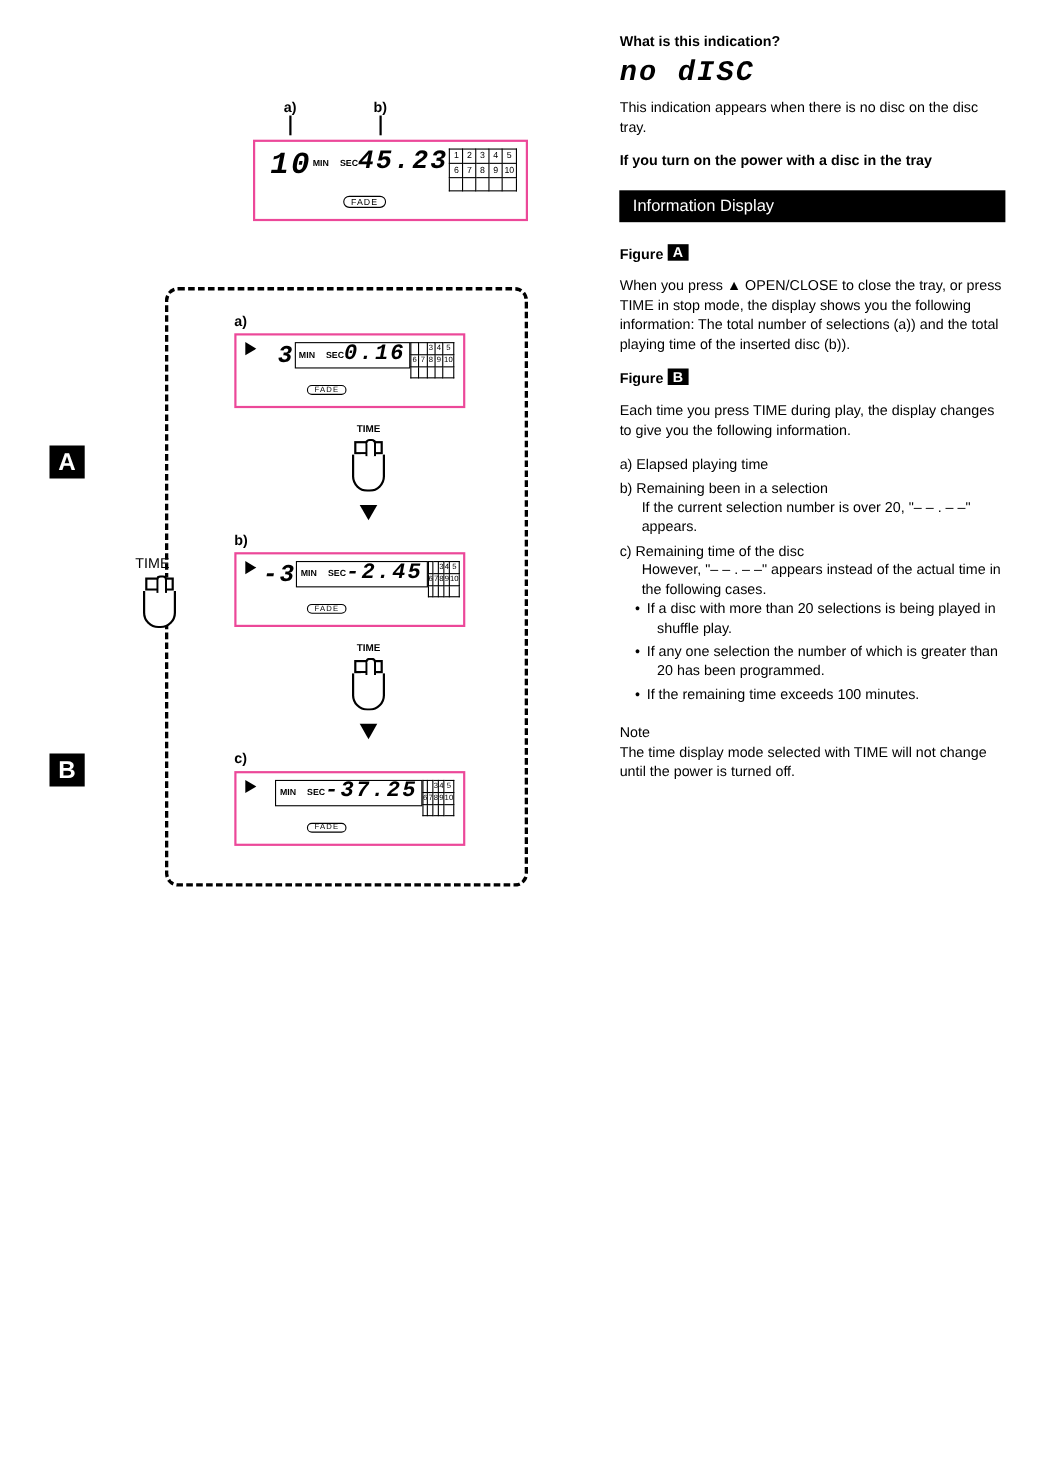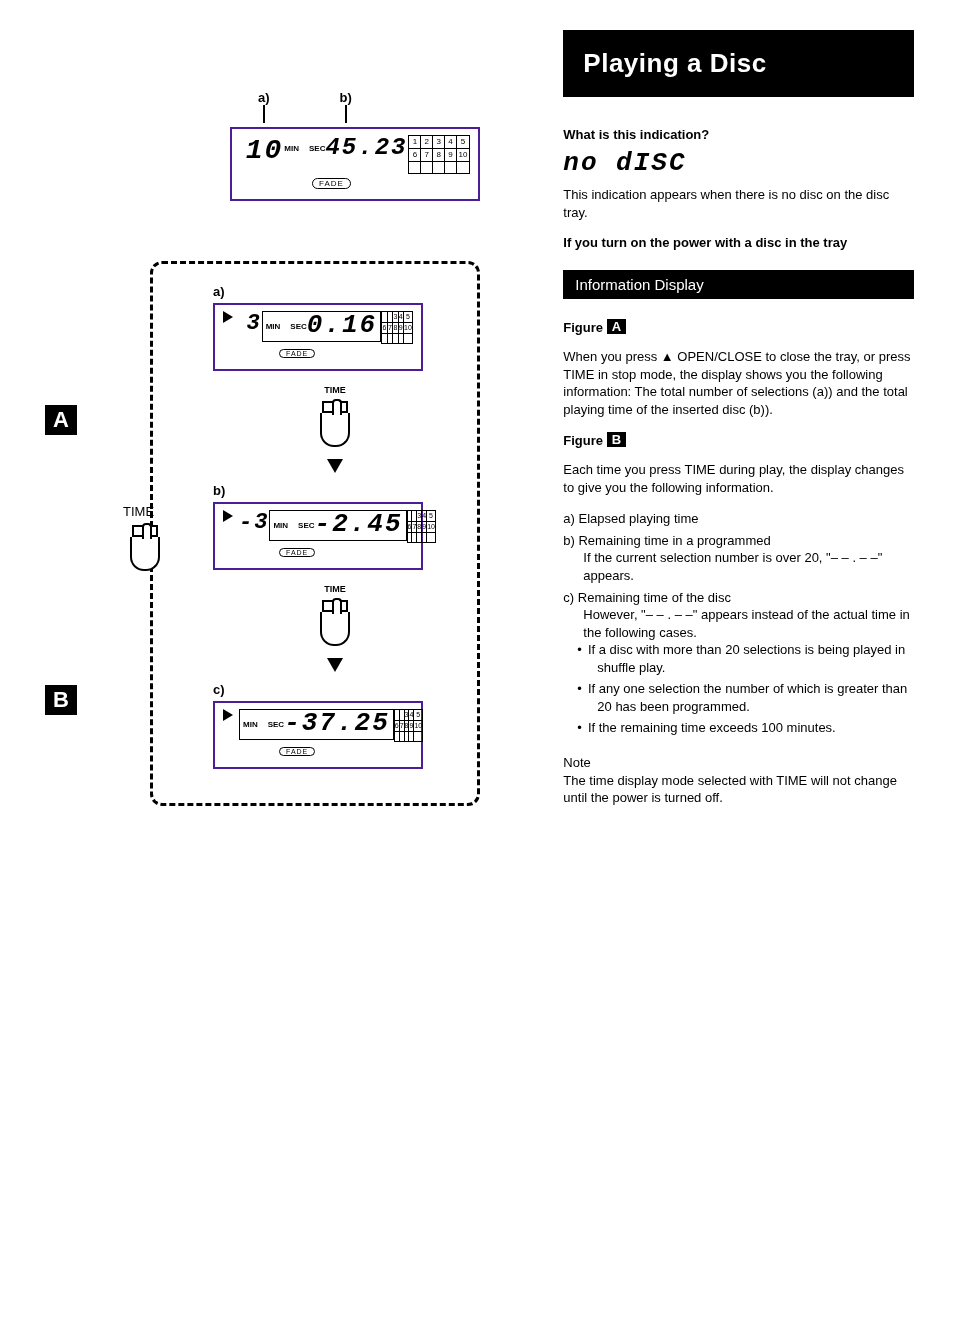--- a/index.html
+++ b/index.html
@@ -72,21 +72,21 @@
     margin: 20px 0 20px 0;
   }
   ol.letterlist { list-style: none; padding-left: 0; }
   ol.letterlist > li { margin-bottom: 4px; padding-left: 20px; text-indent: -20px; line-height: 1.35; }
   ul.bullets { list-style: none; padding-left: 14px; }
   ul.bullets > li::before { content: "•"; margin-right: 6px; }
   ul.bullets > li { margin-bottom: 4px; line-height: 1.35; }
 
   
   .lcd {
-    border: 2px solid #4c1d95;
+    border: 2px solid #ec4899;
     width: 250px;
     padding: 6px 8px 10px 8px;
     position: relative;
     background: #fff;
     margin-bottom: 14px;
   }
   .lcd .top { display: flex; align-items: flex-start; }
   .lcd .track { font-size: 28px; width: 50px; text-align: right; }
   .lcd .time-group { display: flex; align-items: center; border: 1px solid transparent; }
   .lcd .time-group.boxed { border: 1px solid #000; padding: 0 3px 1px 3px; }
@@ -115,21 +115,21 @@
   .lcd .play-tri {
     display:inline-block; width:0; height:0;
     border-left: 10px solid #000;
     border-top: 6px solid transparent;
     border-bottom: 6px solid transparent;
     margin-right: 6px;
     vertical-align: 3px;
   }
   .lcd-small { width: 210px; }
   .lcd-small .track { font-size: 22px; width: 40px; }
-  .lcd-small .time { font-size: 26px; }
+  .lcd-small .time { font-size: 20px; }
   .lcd-small .grid td { width: 11px; height: 10px; font-size: 7px; line-height:10px; }
   .lcd-small .fade { margin-left: 56px; font-size:7px; }
 
   
   .ann-row { display:flex; justify-content:flex-start; gap:70px; margin-left: 28px; margin-bottom: 2px; font-weight:bold; font-size:13px;}
   .ann-tick { width:2px; height:18px; background:#000; margin: 0 auto 2px auto; }
 
   
   .flow-wrap {
     position: relative;
@@ -402,21 +402,20 @@
                 </table>
               </div>
           </div>
           <span class="fade">FADE</span>
         </div>
       </div>
     </div>
   </div>
 
   <div class="right-col">
-    <div class="title-bar">Playing a Disc</div>
 
     <div class="subhead">What is this indication?</div>
     <div class="seg7 nodisc">no dISC</div>
     <div class="para">This indication appears when there is no disc on the disc tray.</div>
 
     <div class="subhead">If you turn on the power with a disc in the tray</div>
 
     <div class="info-header">Information Display</div>
 
     <div class="subhead">
@@ -426,21 +425,21 @@
     <div class="para">When you press ▲ OPEN/CLOSE to close the tray, or press TIME in stop mode, the display shows you the following information: The total number of selections (a)) and the total playing time of the inserted disc (b)).</div>
 
     <div class="subhead">
       <span>Figure</span>
       <span class="section-mark small">B</span>
     </div>
     <div class="para">Each time you press TIME during play, the display changes to give you the following information.</div>
 
     <ol class="letterlist">
       <li><span>a)&nbsp;</span><span>Elapsed playing time</span></li>
-      <li><span>b)&nbsp;</span><span>Remaining time in a programmed</span><br>
+      <li><span>b)&nbsp;</span><span>Remaining been in a selection</span><br>
         <span style="margin-left:0">If the current selection number is over 20, "– – . – –" appears.</span></li>
       <li><span>c)&nbsp;</span><span>Remaining time of the disc</span><br>
         <span>However, "– – . – –" appears instead of the actual time in the following cases.</span>
         <ul class="bullets">
           <li>If a disc with more than 20 selections is being played in shuffle play.</li>
           <li>If any one selection the number of which is greater than 20 has been programmed.</li>
           <li>If the remaining time exceeds 100 minutes.</li>
         </ul>
       </li>
     </ol>

